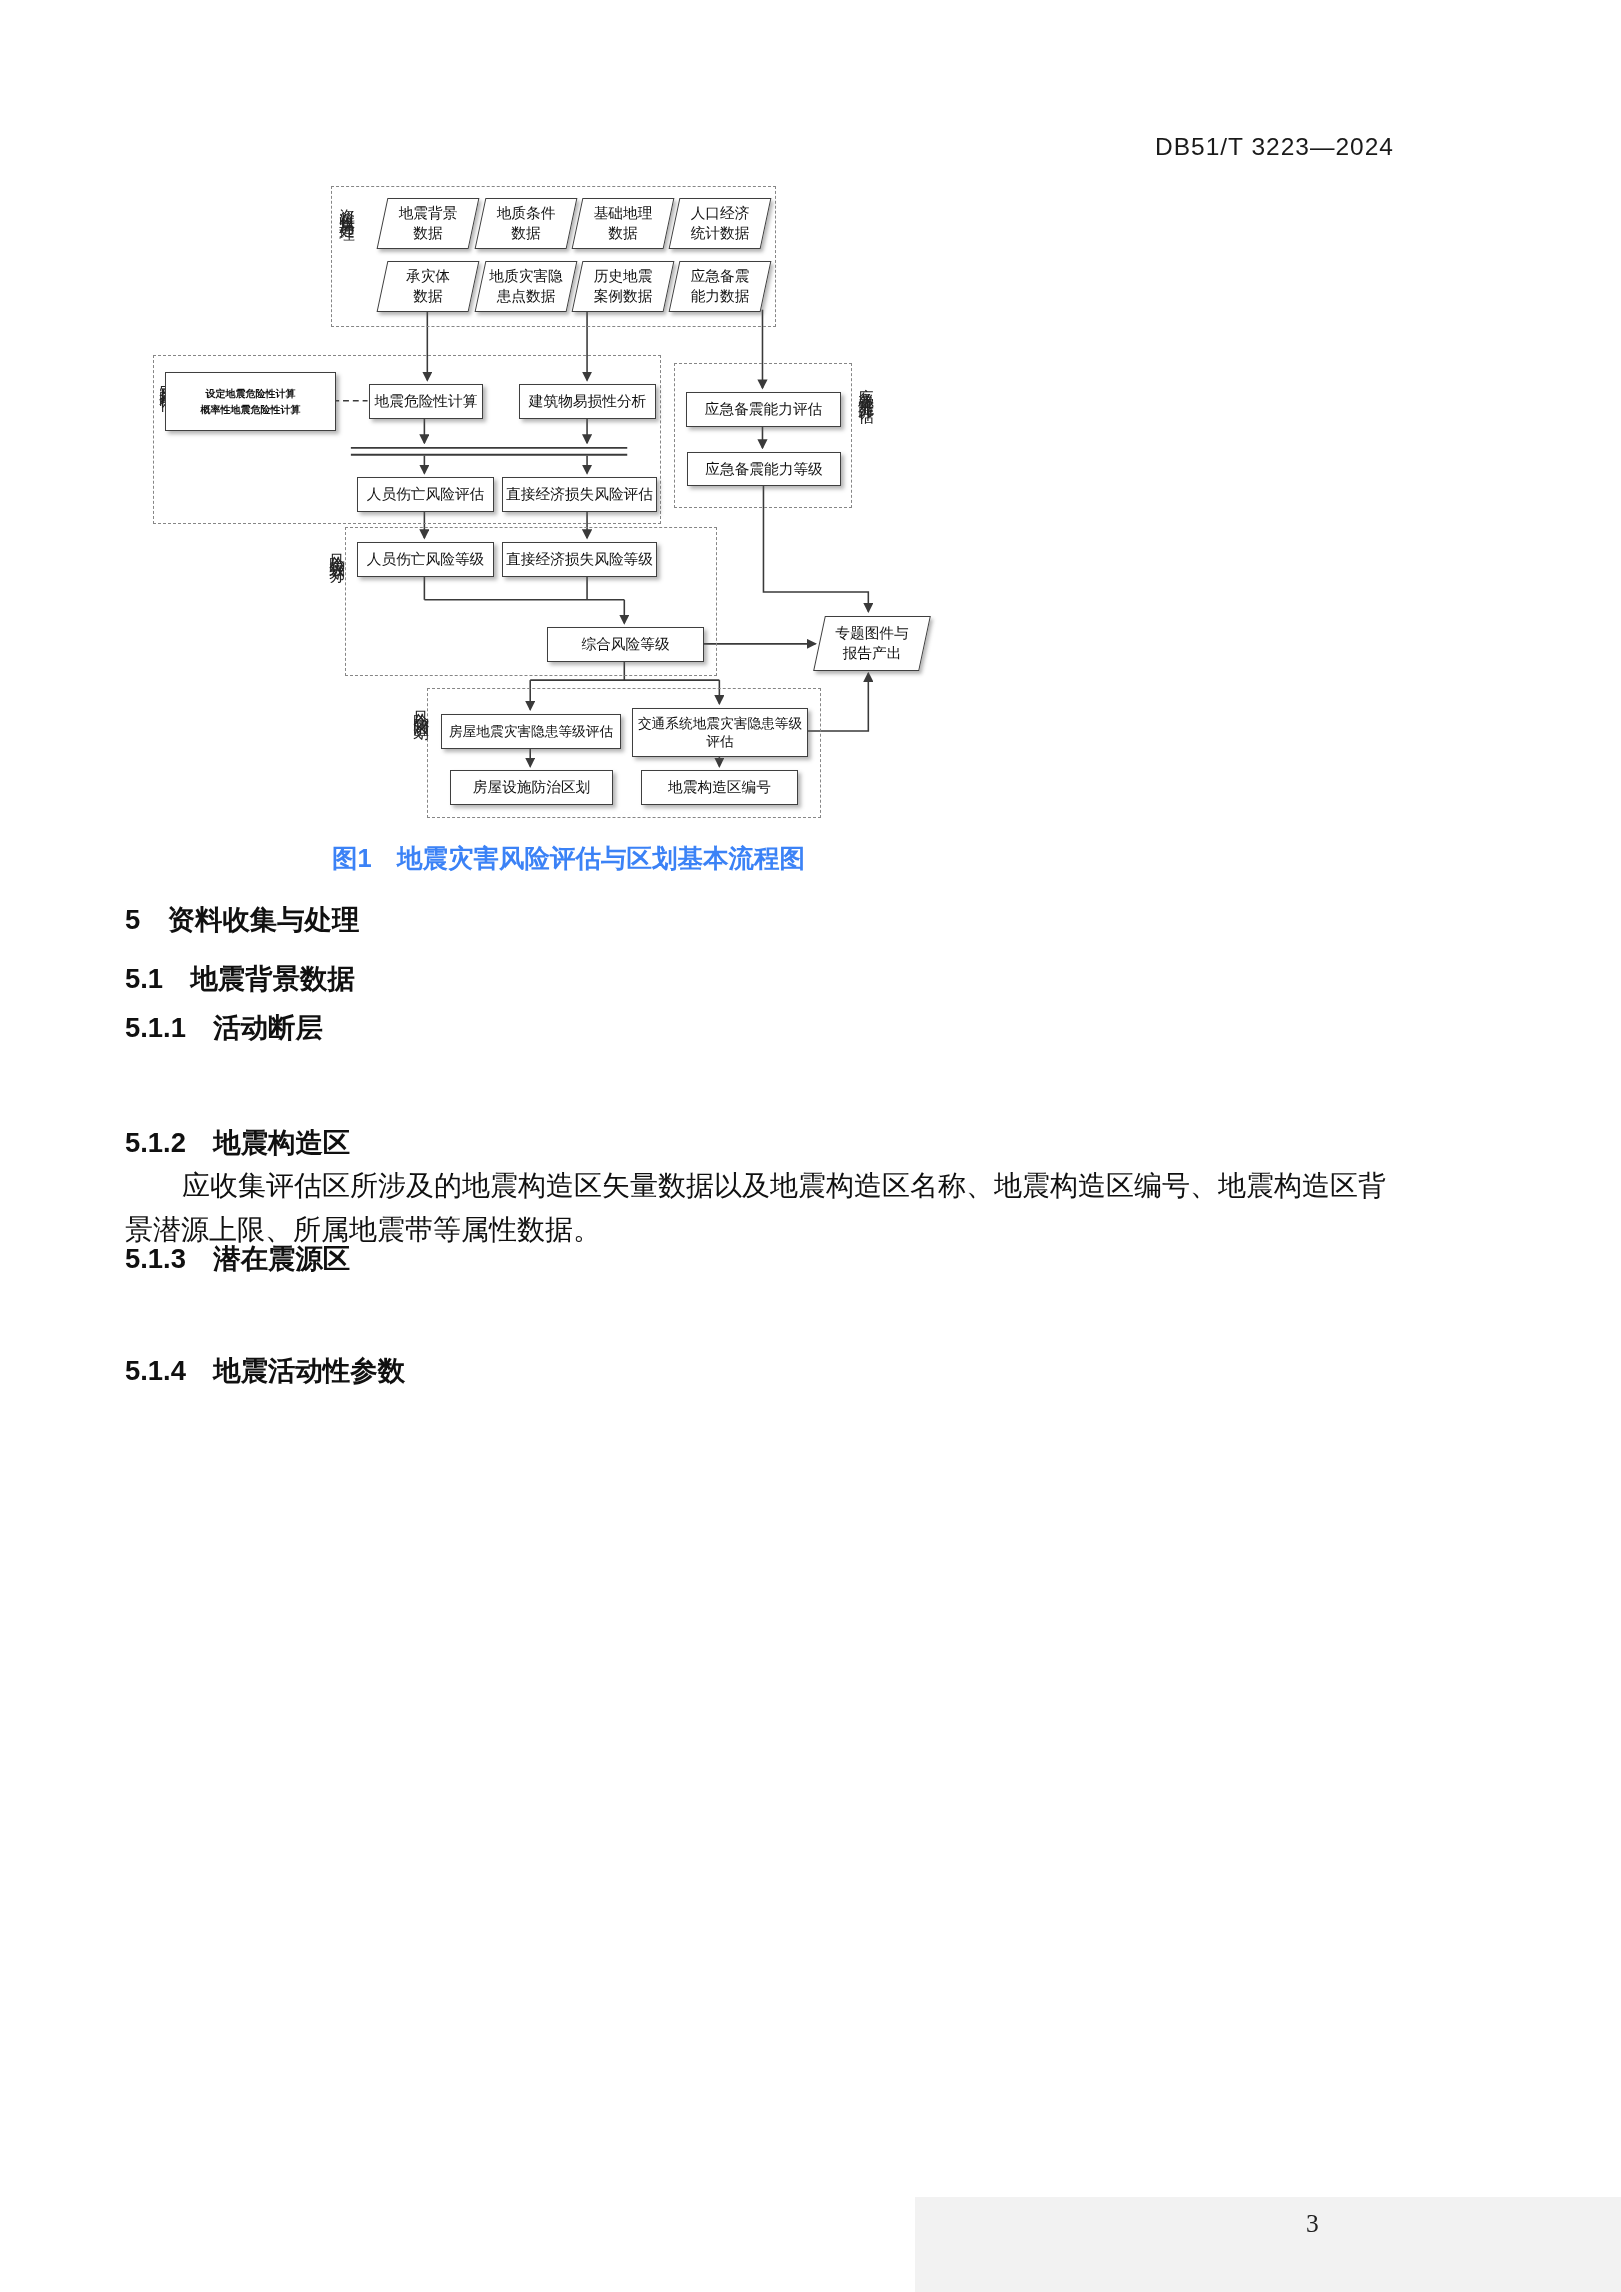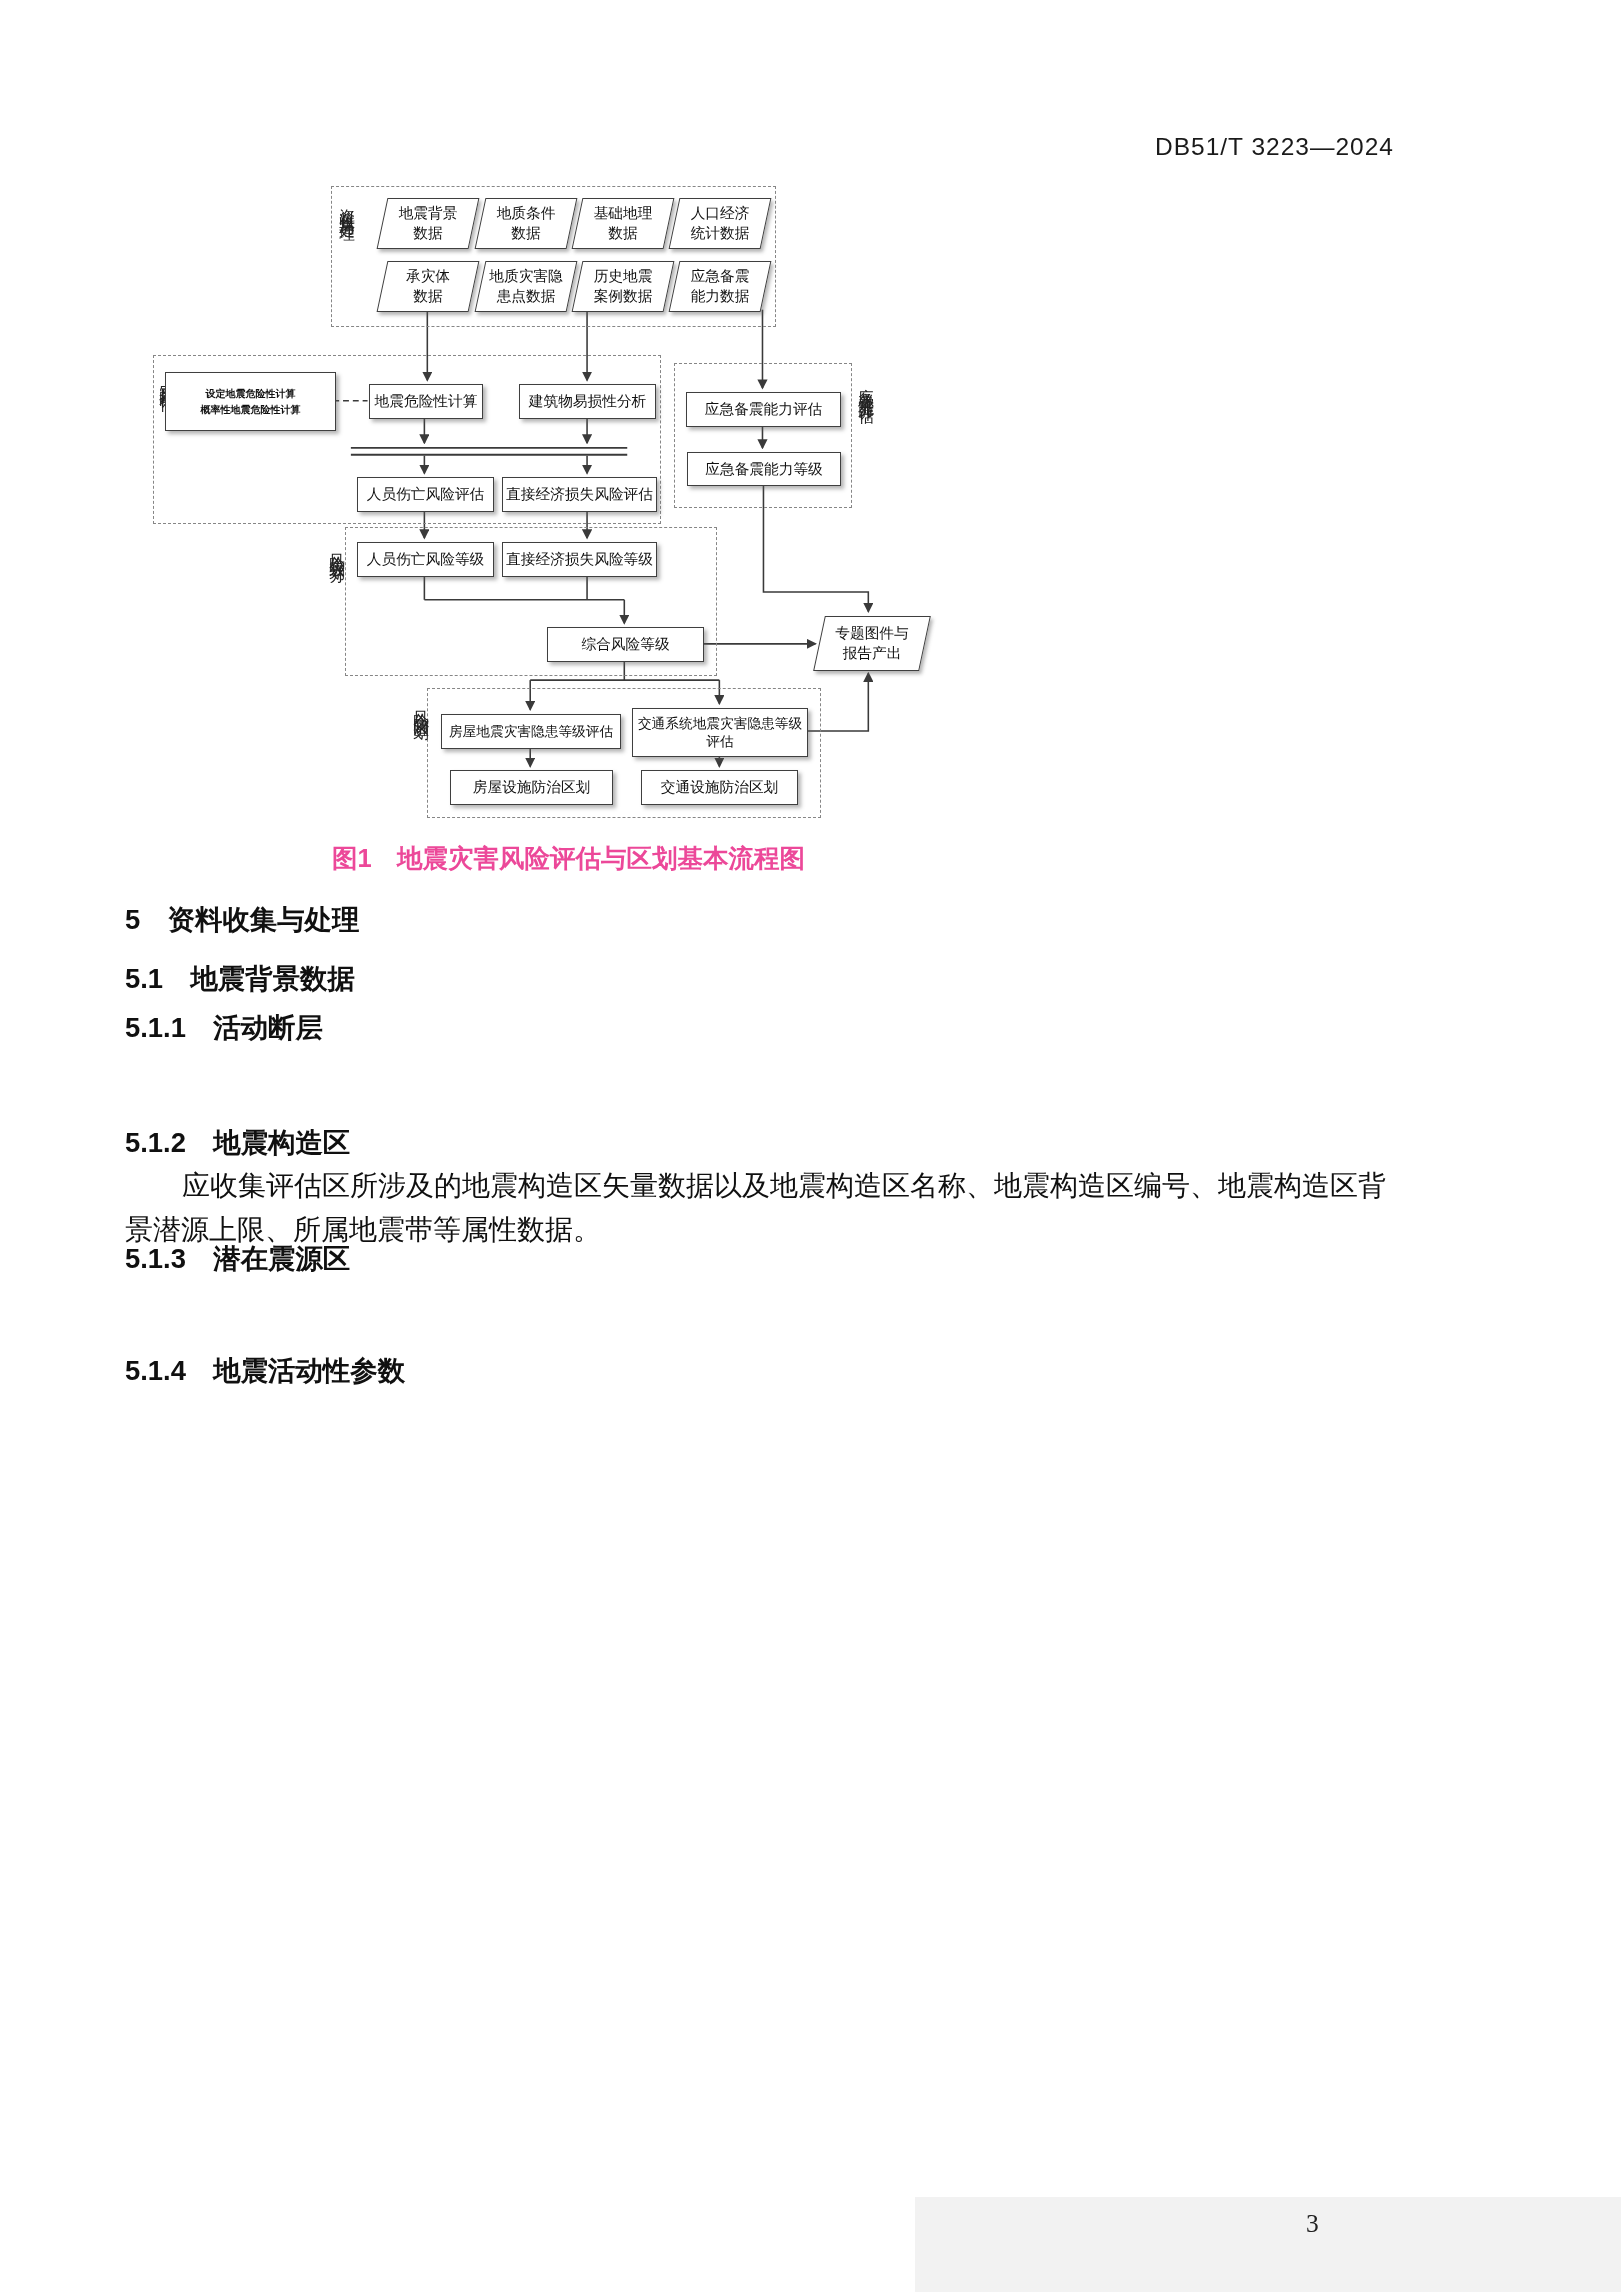--- a/index.html
+++ b/index.html
@@ -31,21 +31,21 @@
     box-shadow:2.9px 2.9px 3.9px rgba(90,90,90,0.45);
   }
   .pgram > span{
     display:flex;width:100%;height:100%;transform:skewX(12deg);
     align-items:center;justify-content:center;text-align:center;
     font-family:"Liberation Sans","DejaVu Sans",sans-serif;font-size:14.7px;color:#111;
     white-space:pre-line;line-height:1.3;
   }
   .caption{
     position:absolute;top:841px;left:0;width:1137px;text-align:center;
-    font-family:"Liberation Sans","DejaVu Sans",sans-serif;font-weight:bold;font-size:25.5px;color:#ec4899;
+    font-family:"Liberation Sans","DejaVu Sans",sans-serif;font-weight:bold;font-size:25.5px;color:#3b82f6;
   }
   
   .heading{
     position:absolute;left:125px;font-family:"Liberation Sans","DejaVu Sans",sans-serif;
     font-weight:bold;font-size:27.4px;color:#101010;white-space:nowrap;
   }
   .para{
     position:absolute;left:125px;width:1370px;font-size:28px;line-height:44px;color:#101010;
     text-indent:57px;white-space:pre-line;text-align:justify;
   }
@@ -169,21 +169,21 @@
 
   <div class="pgram" style="left:819px;top:616px;width:104px;height:53px">
       <span>专题图件与
 报告产出</span>
     </div>
 
   <div class="fbox" style="left:441px;top:714px;width:178px;height:33px;font-size:13.7px">房屋地震灾害隐患等级评估</div>
   <div class="fbox" style="left:632px;top:708px;width:174px;height:47px;font-size:13.7px">交通系统地震灾害隐患等级
 评估</div>
   <div class="fbox" style="left:450px;top:770px;width:161px;height:33px">房屋设施防治区划</div>
-  <div class="fbox" style="left:641px;top:770px;width:155px;height:33px">交通设施防治区划</div>
+  <div class="fbox" style="left:641px;top:770px;width:155px;height:33px">地震构造区编号</div>
 
   <div class="caption">图1　地震灾害风险评估与区划基本流程图</div>
 
   <div class="heading" style="top:902px">5　资料收集与处理</div>
   <div class="heading" style="top:961px">5.1　地震背景数据</div>
   <div class="heading" style="top:1010px">5.1.1　活动断层</div>
   <div class="heading" style="top:1125px">5.1.2　地震构造区</div>
   <div class="para" style="top:1164px">应收集评估区所涉及的地震构造区矢量数据以及地震构造区名称、地震构造区编号、地震构造区背
 景潜源上限、所属地震带等属性数据。</div>
   <div class="heading" style="top:1241px">5.1.3　潜在震源区</div>

